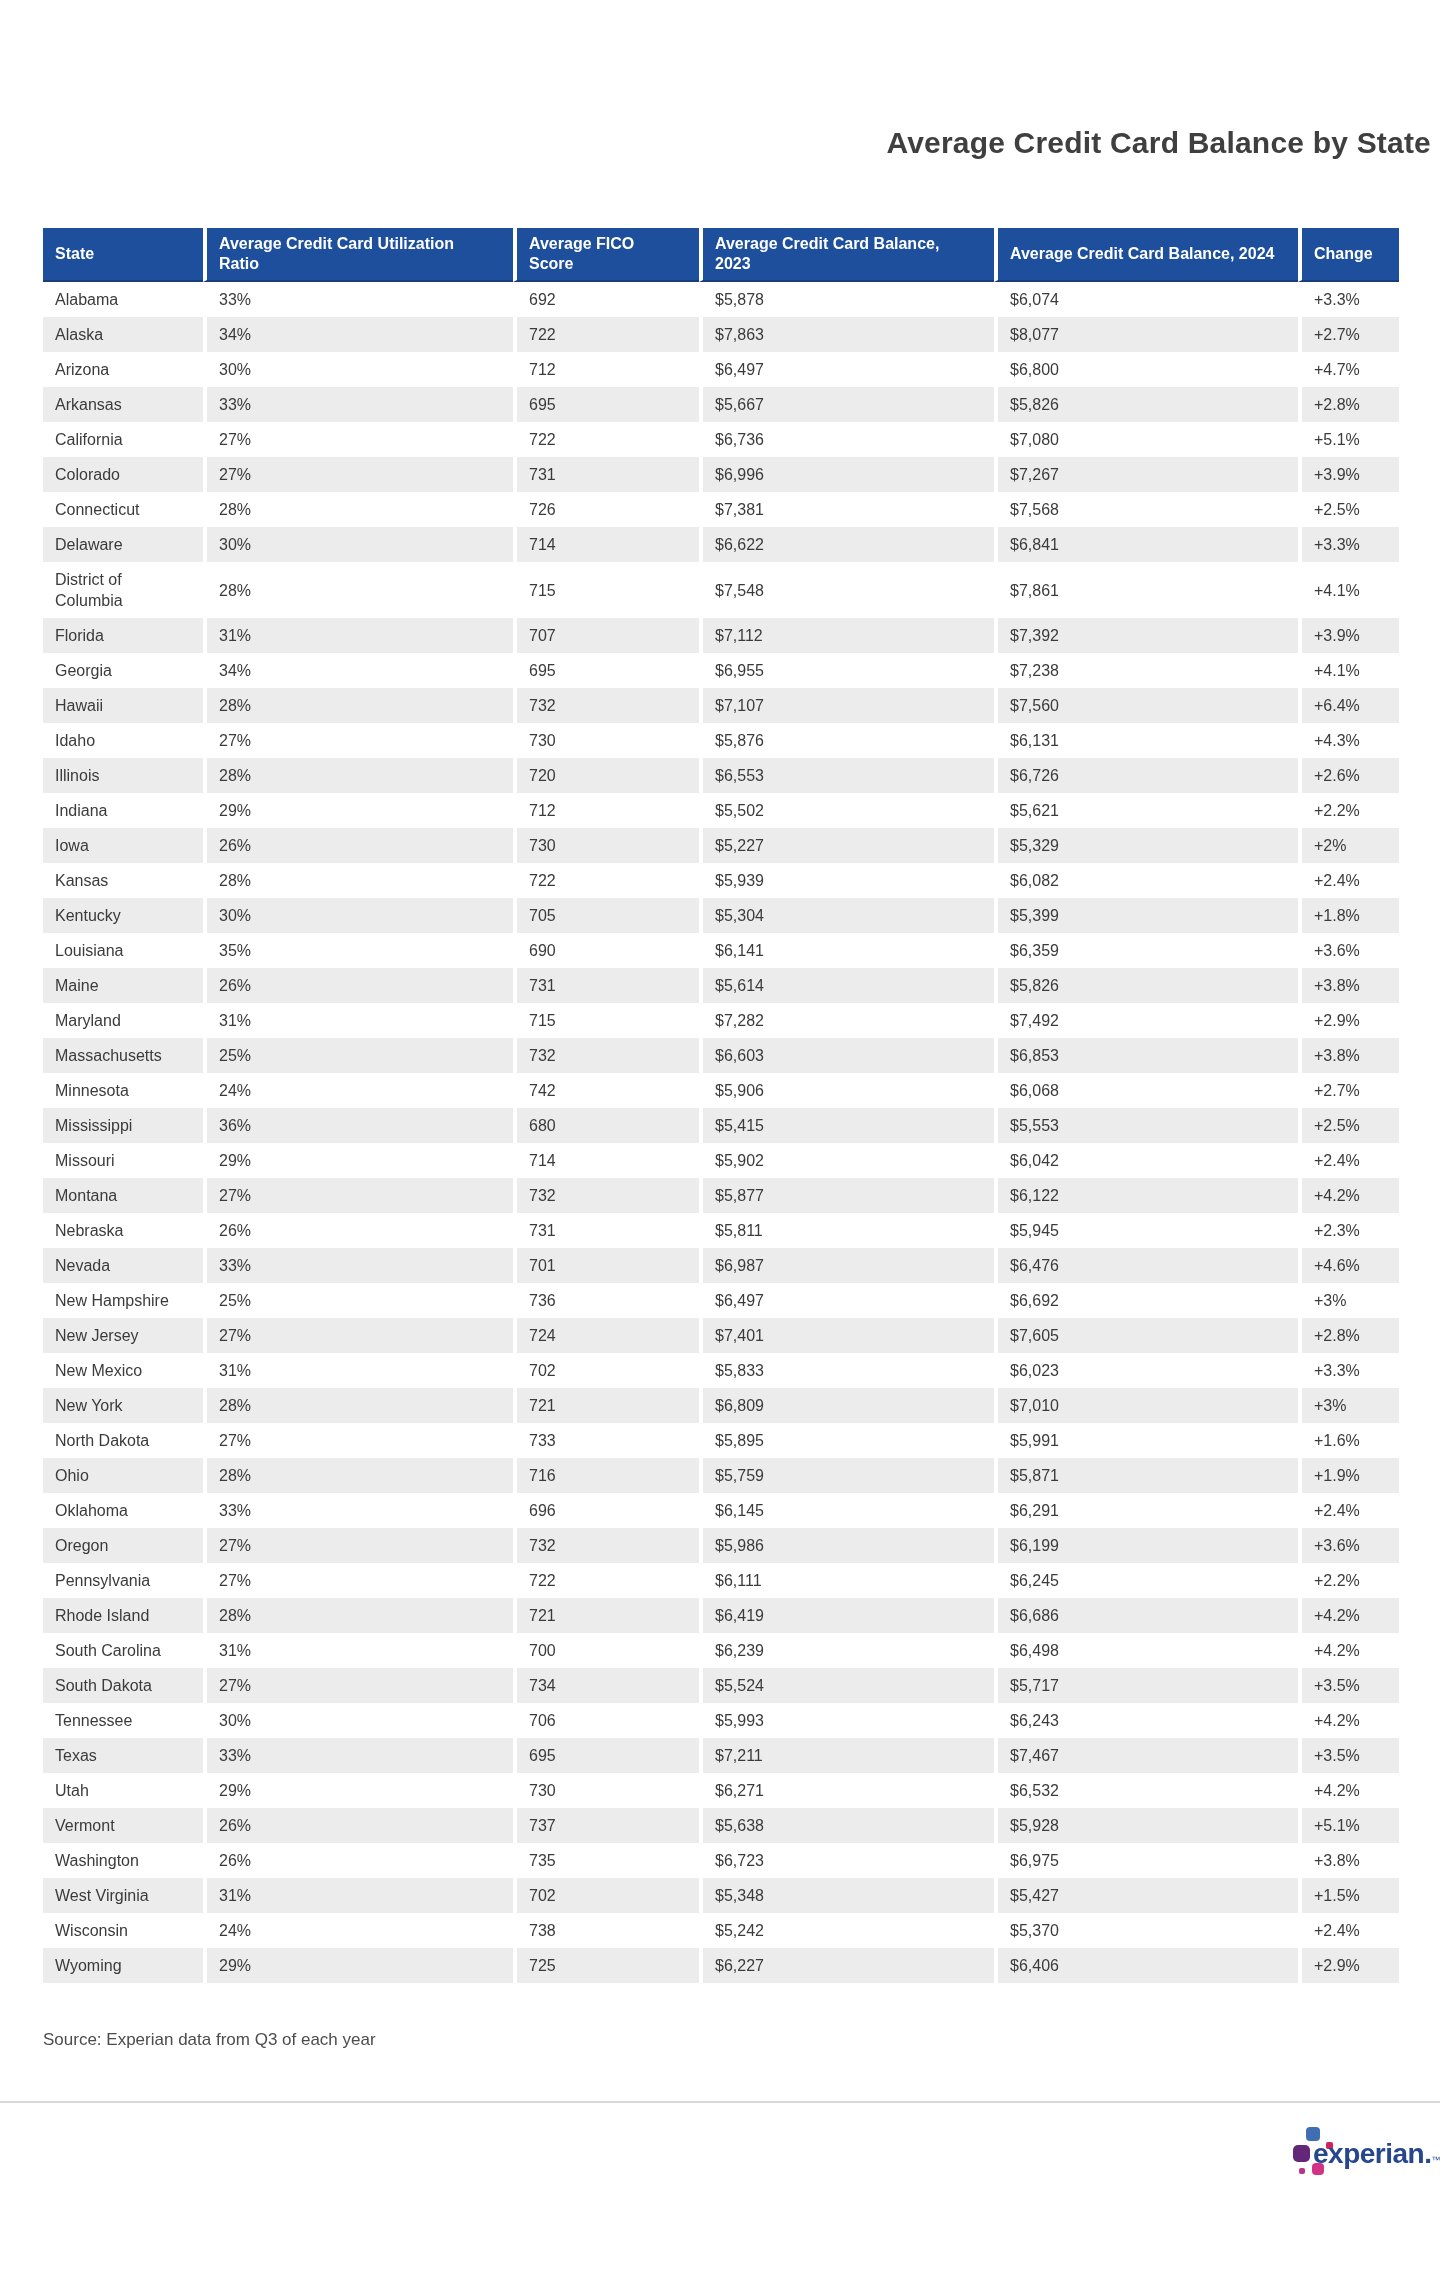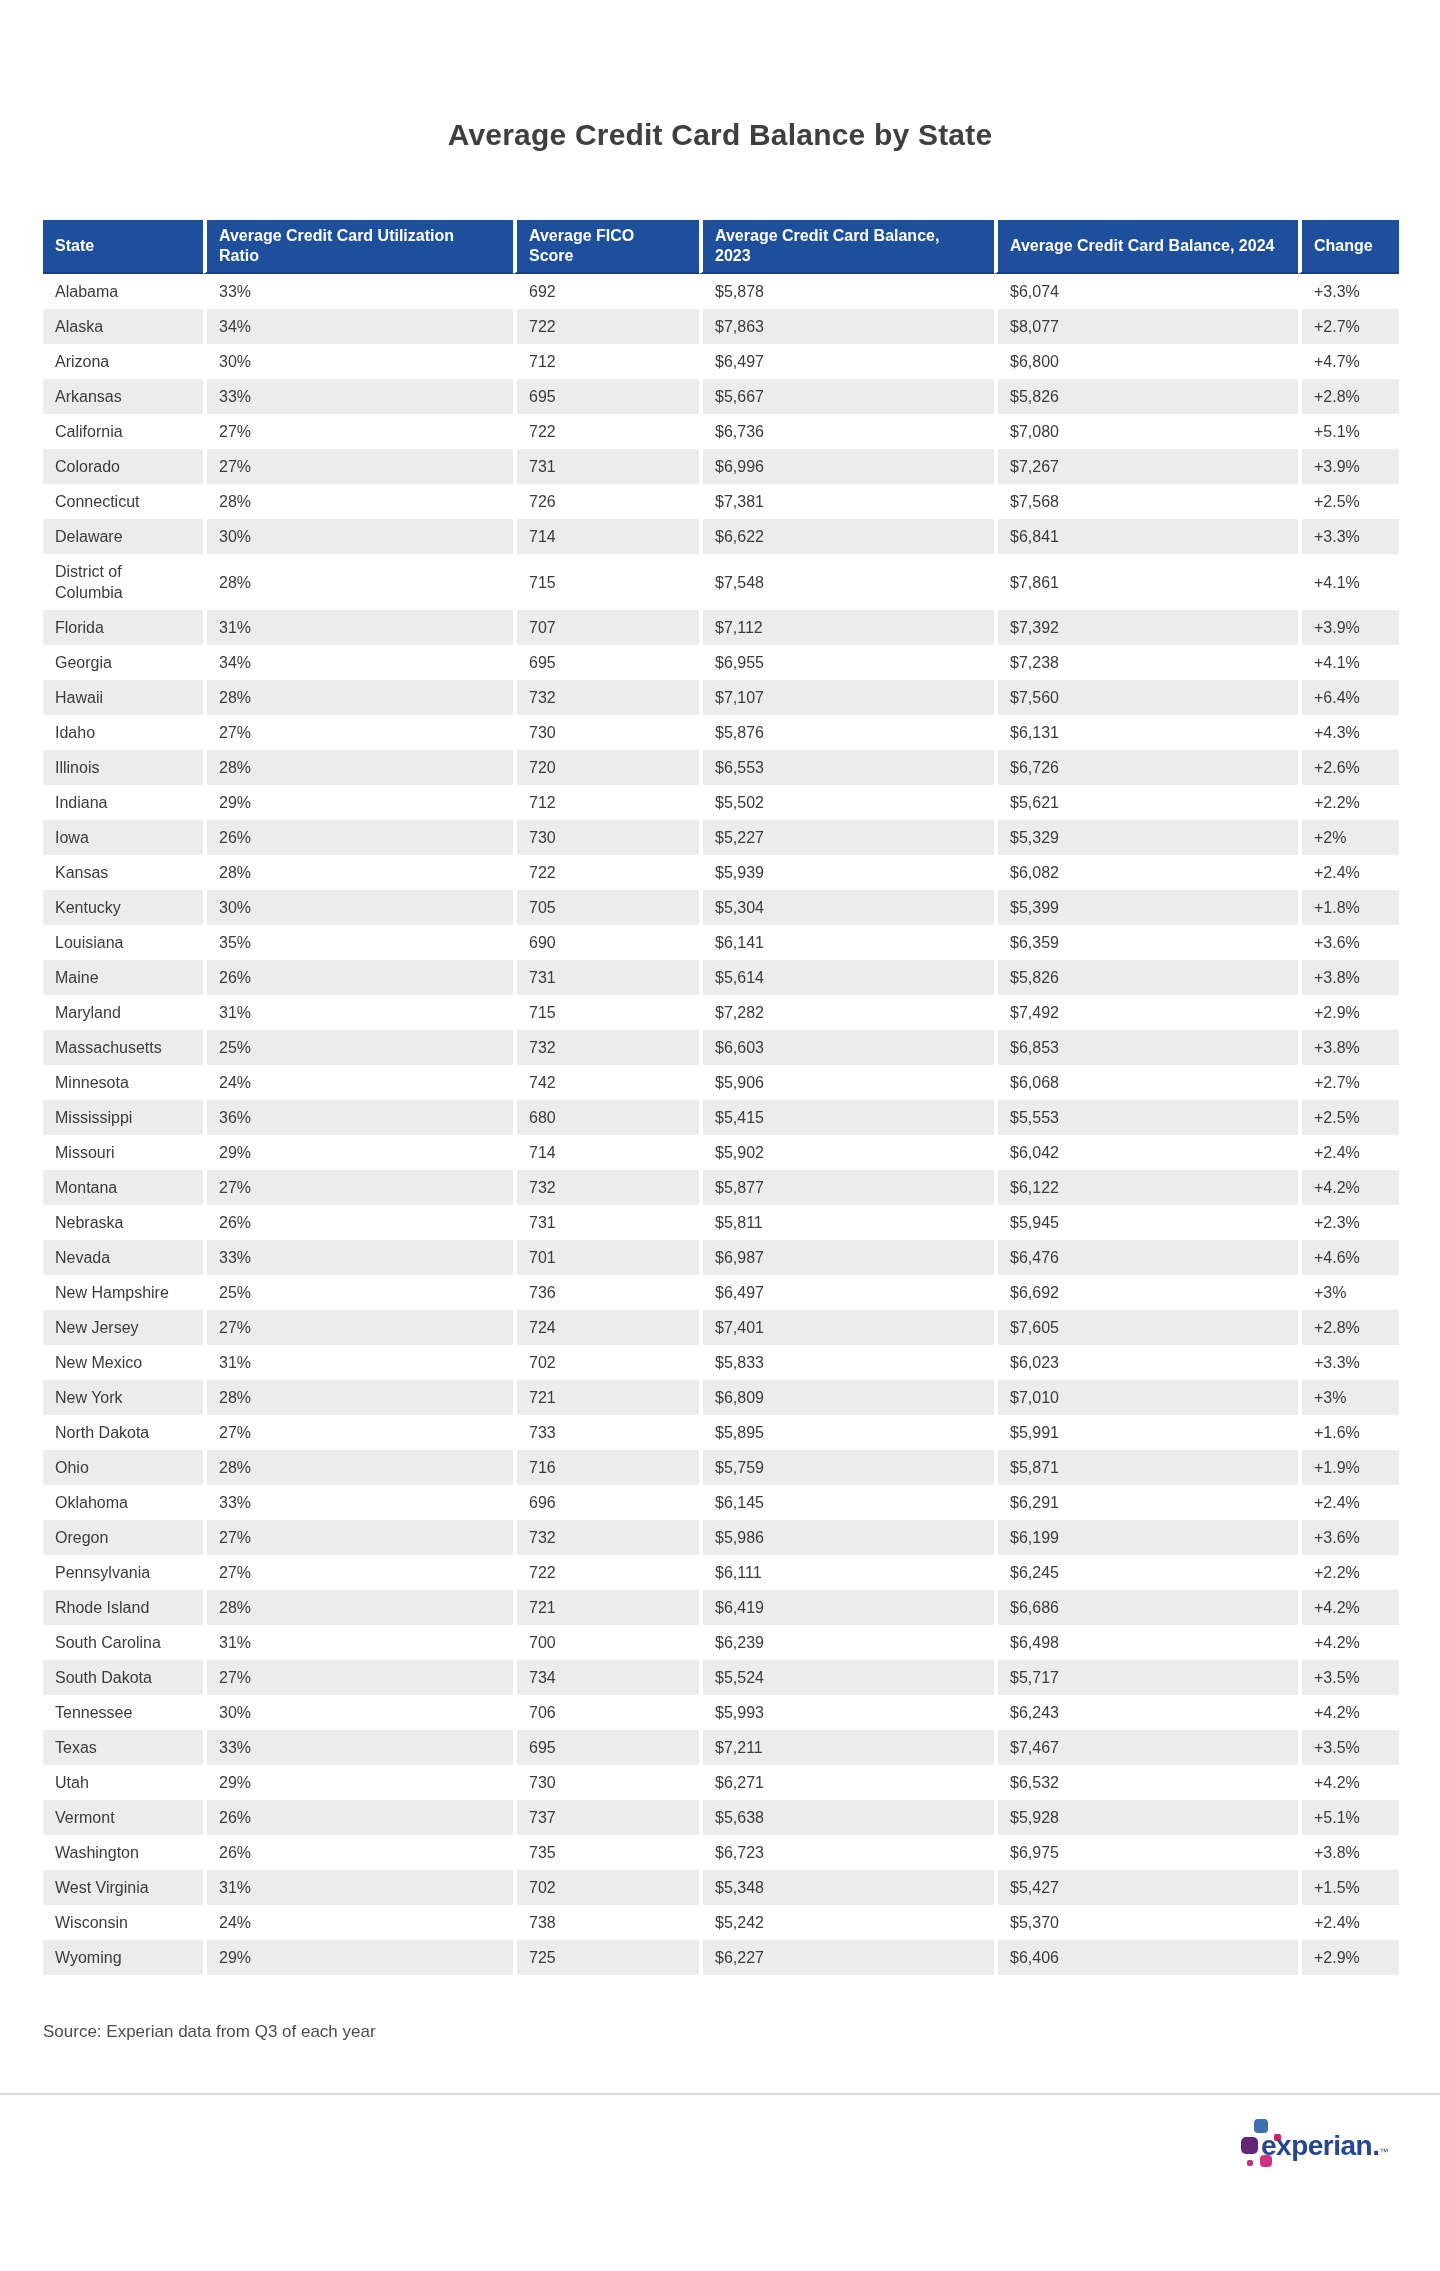--- a/index.html
+++ b/index.html
@@ -6,23 +6,23 @@
   html, body {
     margin: 0; padding: 0;
     background: #ffffff;
     width: 1440px; height: 2271px;
     overflow: hidden;
     font-family: "Liberation Sans", sans-serif;
   }
   .page { position: relative; width: 1440px; height: 2271px; background: #fff; }
 
   .page-title {
-    margin: 1px;
+    margin: 9px;
     padding-top: 116px;
-    text-align: center;
+    text-align: right;
     font-size: 30px;
     line-height: 36px;
     font-weight: 700;
     color: #3f3f3f;
     letter-spacing: 0.2px;
   }
 
   table.state-table {
     margin: 67px 0 0 43px;
     width: 1356px;
@@ -79,21 +79,20 @@
     border-top: 2px solid #d9d9d9;
     margin: 51px 0 0 0;
     width: 1440px;
   }
 
   .footer {
     margin-top: 22px;
     width: 1440px;
     display: flex;
     justify-content: flex-end;
-    padding-right: 52px;
   }
   .experian-logo {
     position: relative;
     width: 150px;
     height: 60px;
   }
   .logo-dot { position: absolute; }
   .dot-blue          { left: 16px; top: 2px;  width: 14px; height: 14px; border-radius: 4px; background: #406eb3; }
   .dot-crimson-small { left: 36px; top: 17px; width: 7px;  height: 7px;  border-radius: 2px; background: #cf2060; }
   .dot-purple        { left: 3px;  top: 20px; width: 17px; height: 17px; border-radius: 5px; background: #632678; }

